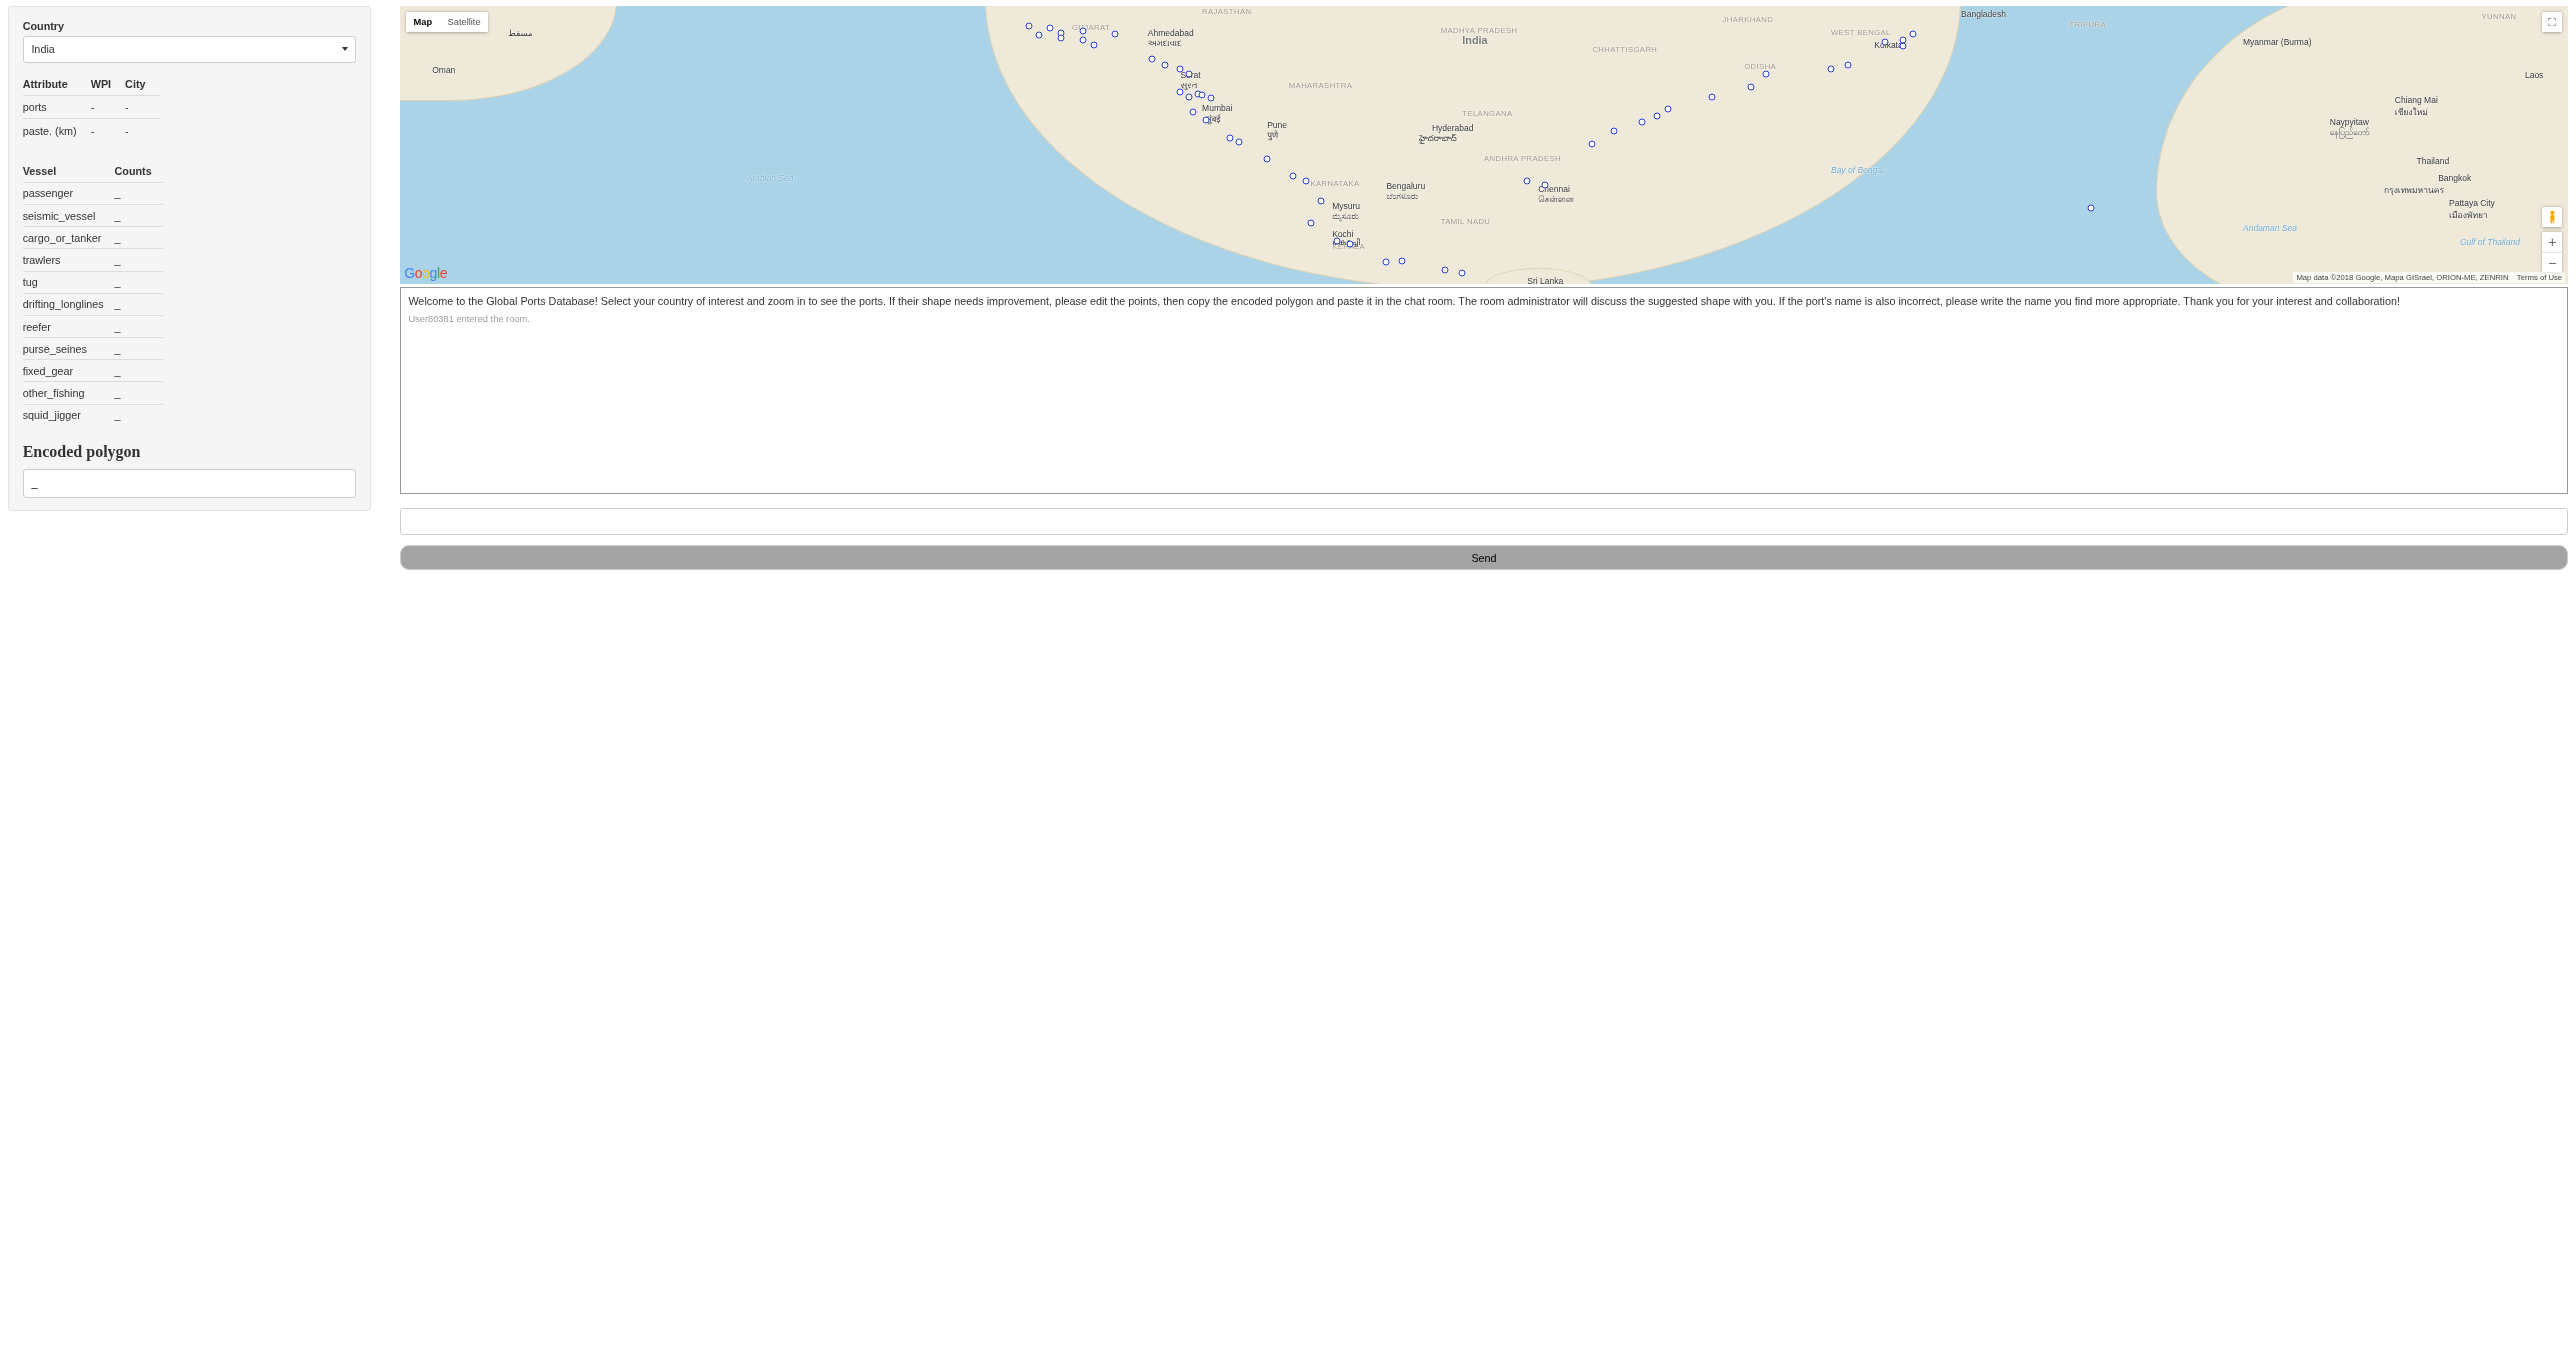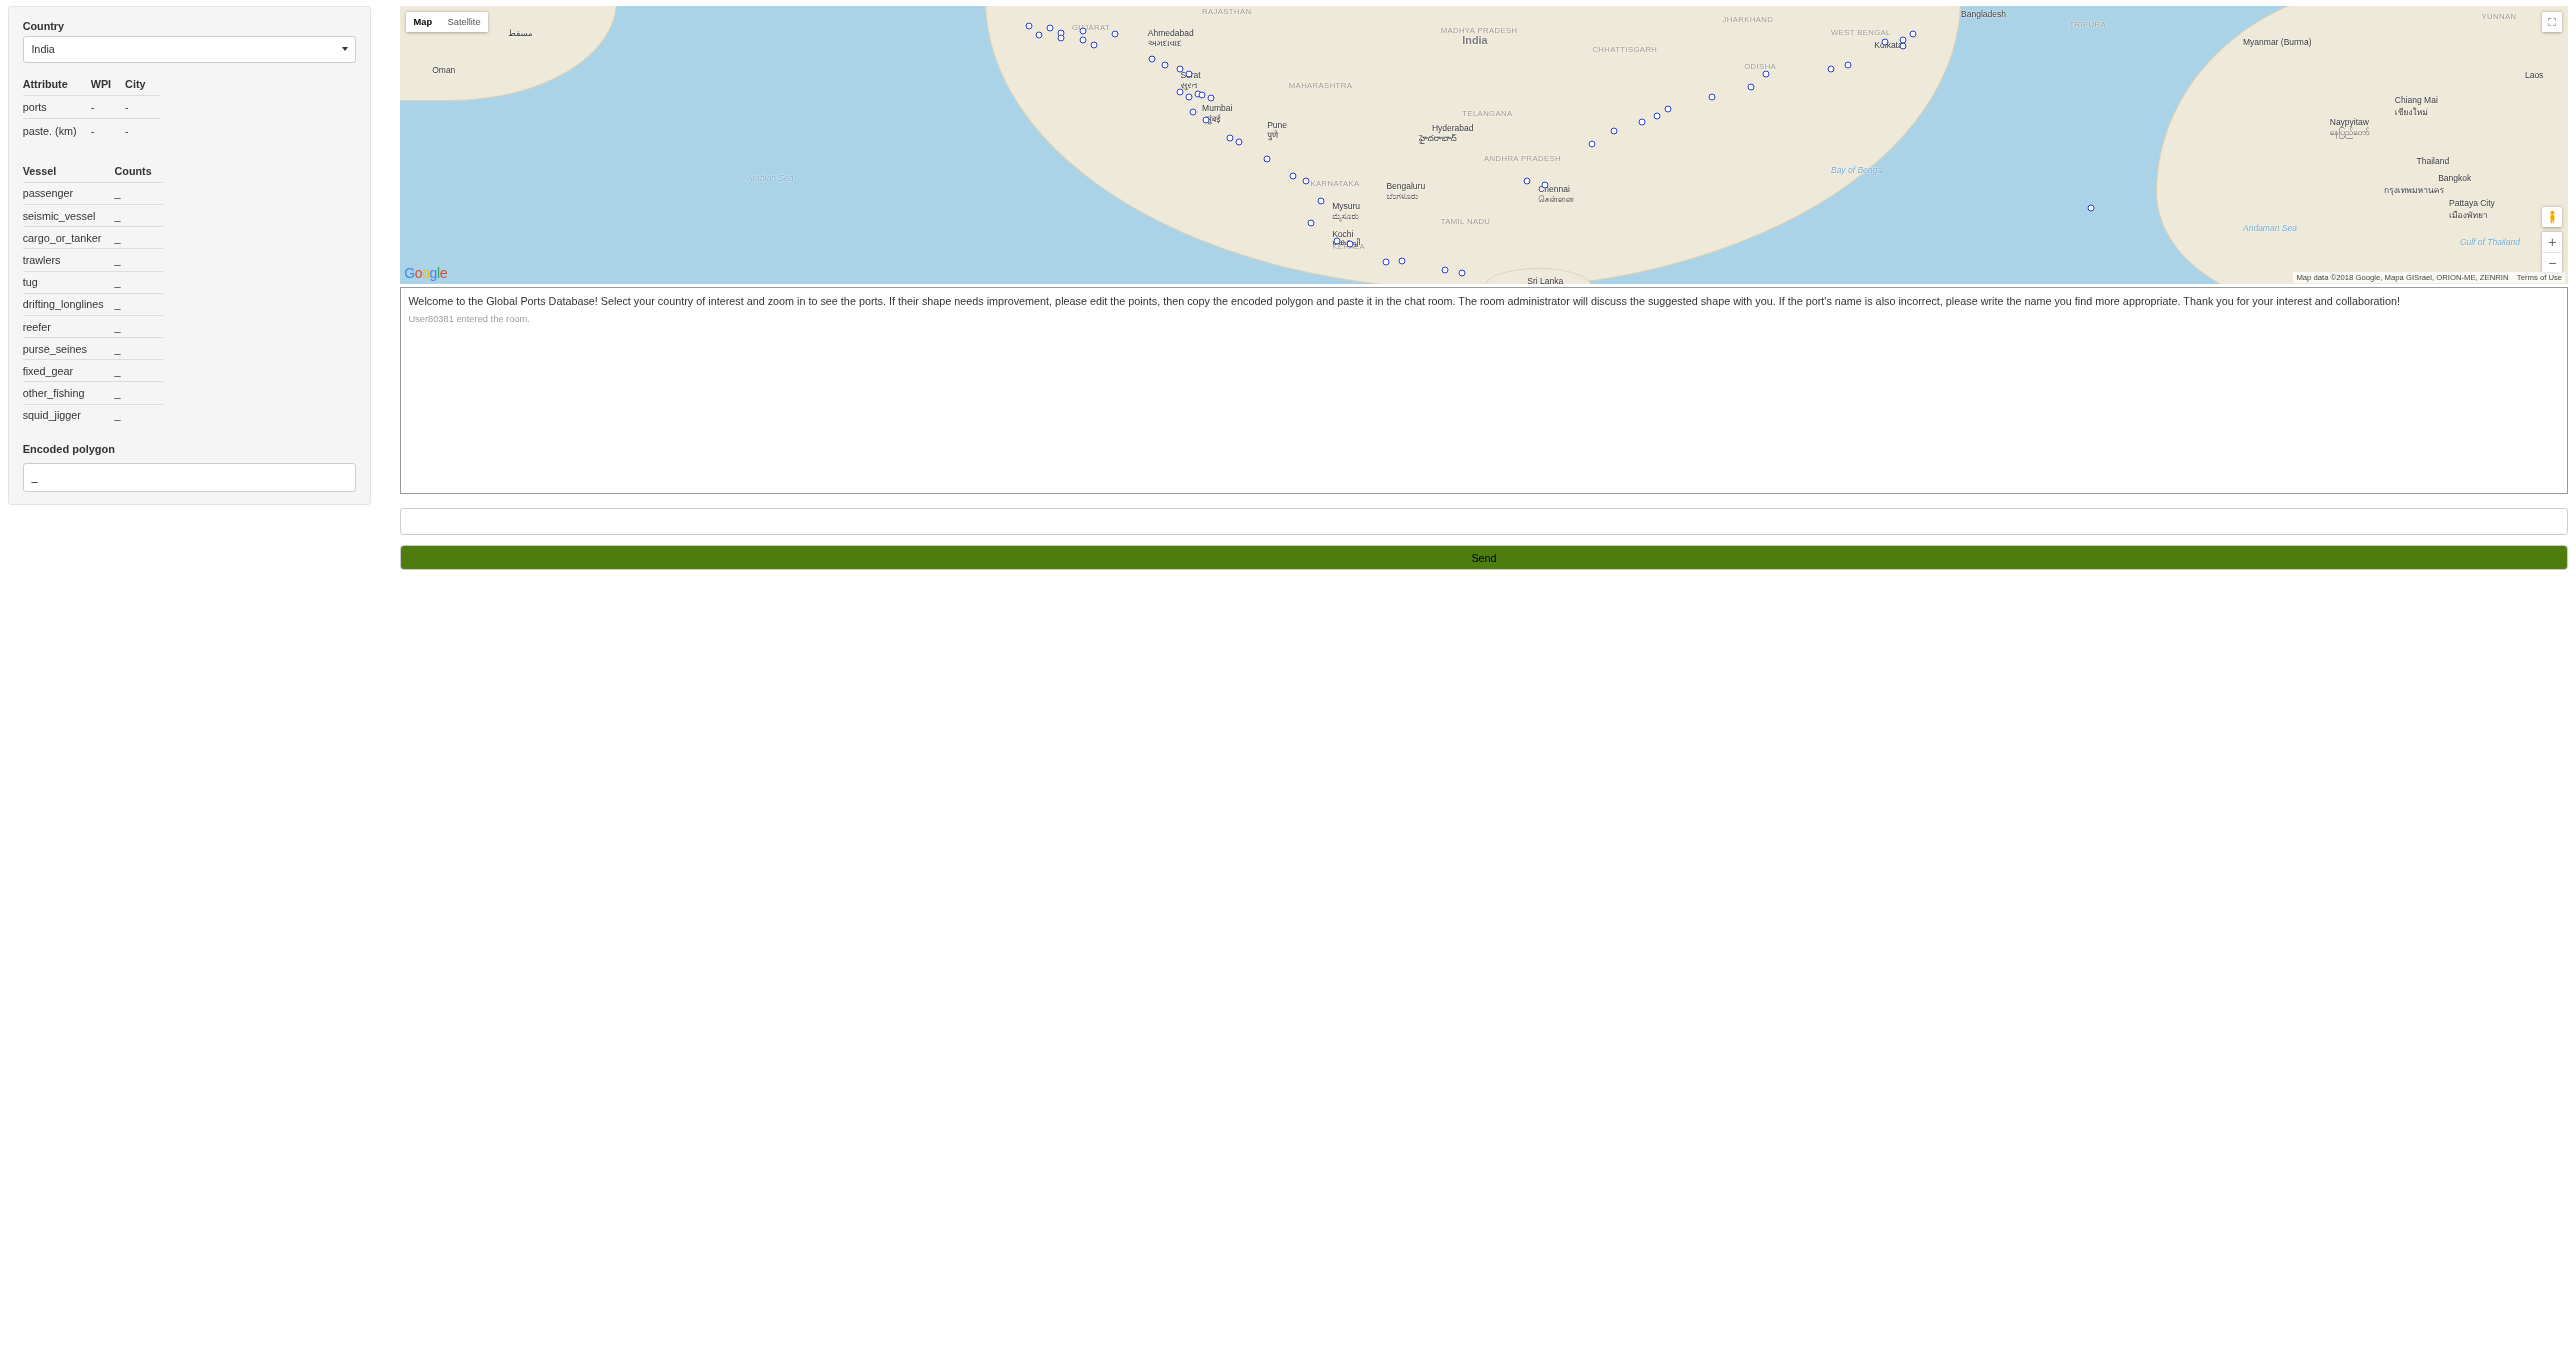--- a/index.html
+++ b/index.html
@@ -17,21 +17,21 @@
   .caret { position: absolute; right: 7.7px; top: 50%; transform: translateY(-50%); width: 0; height: 0; border-left: 3.9px solid transparent; border-right: 3.9px solid transparent; border-top: 4.6px solid #333; }
 
   table.info { border-collapse: collapse; margin-top: 10.8px; font-size: 10.8px; width: auto; }
   table.info th { text-align: left; font-weight: 700; padding: 4.6px 14px 4.6px 0; border-bottom: 1.5px solid #ddd; }
   table.info td { padding: 5.4px 14px 5.4px 0; border-top: 0.8px solid #ddd; color: #333; }
 
   table.vessel { border-collapse: collapse; margin-top: 18.5px; font-size: 10.8px; width: auto; min-width: 131px; }
   table.vessel th { text-align: left; font-weight: 700; padding: 4.6px 10.8px 4.6px 0; border-bottom: 1.5px solid #ddd; }
   table.vessel td { padding: 4.6px 10.8px 4.6px 0; border-top: 0.8px solid #ddd; color: #333; }
 
-  .field-label { font-weight: 700; font-size: 11px; margin: 17px 0 7.7px 0; }
+  .field-label { font-weight: 700; font-size: 16px; margin: 17px 0 7.7px 0; font-family: Liberation Serif, serif; }
   .polygon-input { width: 100%; background: #fff; border: 0.8px solid #ccc; border-radius: 3.1px; padding: 7.7px 7.7px; font-size: 10.8px; }
 
   
   .map-wrap { position: relative; width: 100%; height: 278px; border: 0; overflow: hidden; }
   .map-ocean { position: absolute; inset: 0; background: #aad3e8; }
   .landmass { position: absolute; background: #efe9d9; border: 0.8px solid #dcd3b4; }
   .map-controls-left { position: absolute; top: 6.2px; left: 6.2px; display: inline-flex; background: #fff; border-radius: 1.5px; box-shadow: 0 0.8px 3.1px rgba(0,0,0,.3); overflow: hidden; font-size: 9.3px; }
   .map-controls-left button { border: none; background: #fff; padding: 4.6px 7.7px; cursor: pointer; font-size: 9.3px; color: #555; }
   .map-controls-left button.active { font-weight: 700; color: #000; }
   .fs-btn { position: absolute; top: 6.2px; right: 6.2px; width: 20px; height: 20px; background: #fff; border: none; border-radius: 1.5px; box-shadow: 0 0.8px 3.1px rgba(0,0,0,.3); cursor: pointer; display:flex; align-items:center; justify-content:center; font-size:10.8px; color:#666; }
@@ -49,21 +49,21 @@
   .map-label.country { font-size: 10.8px; font-weight: 700; color: #7a7a7a; }
   .map-label.region { font-size: 7.7px; color: #9a9587; letter-spacing: 0.4px; }
   .map-label.water { font-size: 8.5px; color: #6fa9cd; font-style: italic; }
   .map-label.city { font-size: 8.5px; color: #333; }
   .port { position: absolute; width: 7px; height: 7px; border: 1.5px solid #2a3fd6; background: #fff; border-radius: 50%; transform: translate(-50%,-50%); }
 
   
   .chat-box { margin-top: 3.1px; border: 0.8px solid #999; min-height: 207px; padding: 6.2px 7.7px; font-size: 10.8px; line-height: 1.45; color: #333; background: #fff; }
   .chat-sys { color: #9d9d9d; font-size: 9.3px; margin-top: 3.1px; }
   .chat-input { margin-top: 14px; width: 100%; border: 0.8px solid #ccc; border-radius: 3.1px; padding: 6.2px 7.7px; font-size: 10.8px; }
-  .send-btn { margin-top: 10.8px; background: #4d7c0f; border: 0.8px solid #ccc; border-radius: 4px; padding: 5.4px 12.4px; font-size: 10.8px; cursor: pointer; }
+  .send-btn { margin-top: 10.8px; background: #a3a3a3; border: 0.8px solid #ccc; border-radius: 9px; padding: 5.4px 12.4px; font-size: 10.8px; cursor: pointer; }
 </style>
 </head>
 <body>
 
 <div class="page">
   <div class="layout">
 
     <div class="sidebar">
       <div class="well">
 

